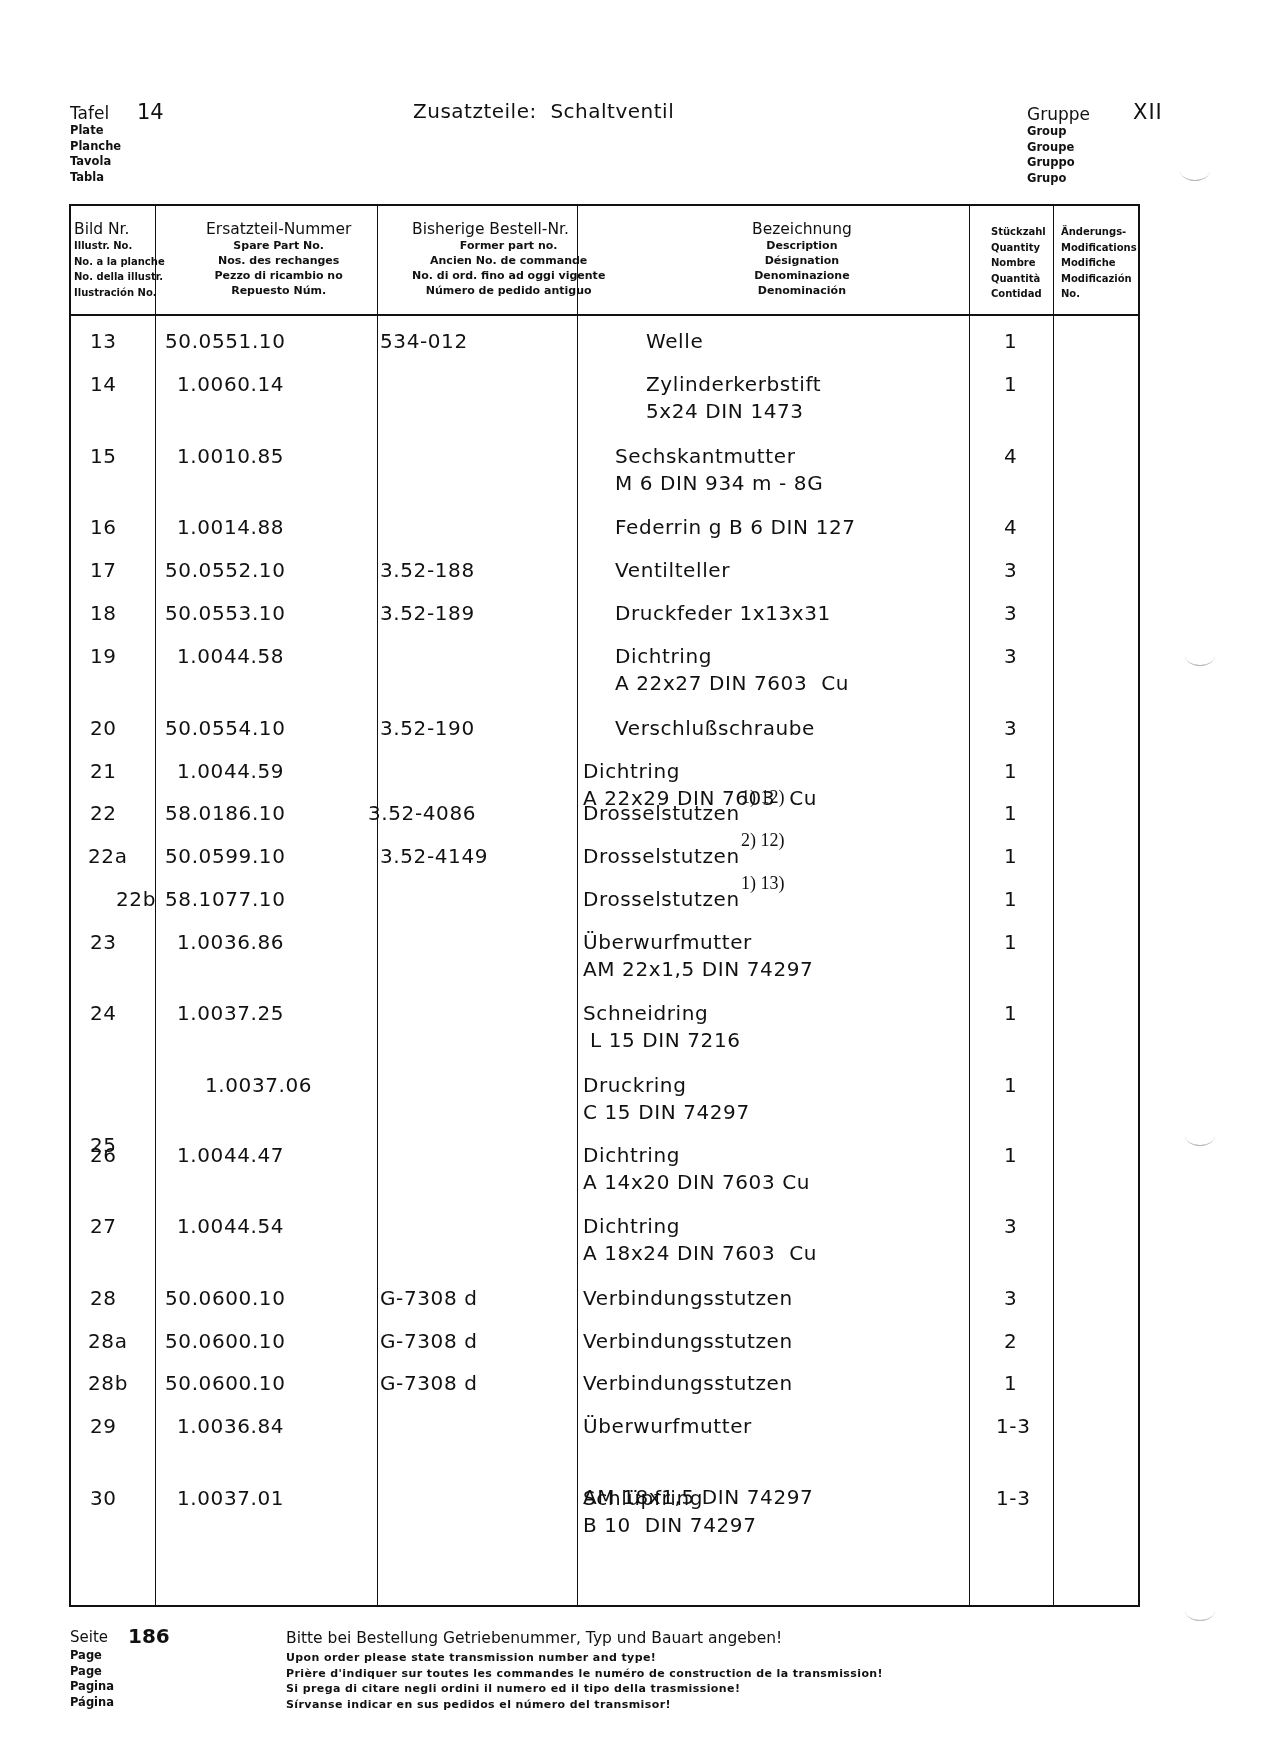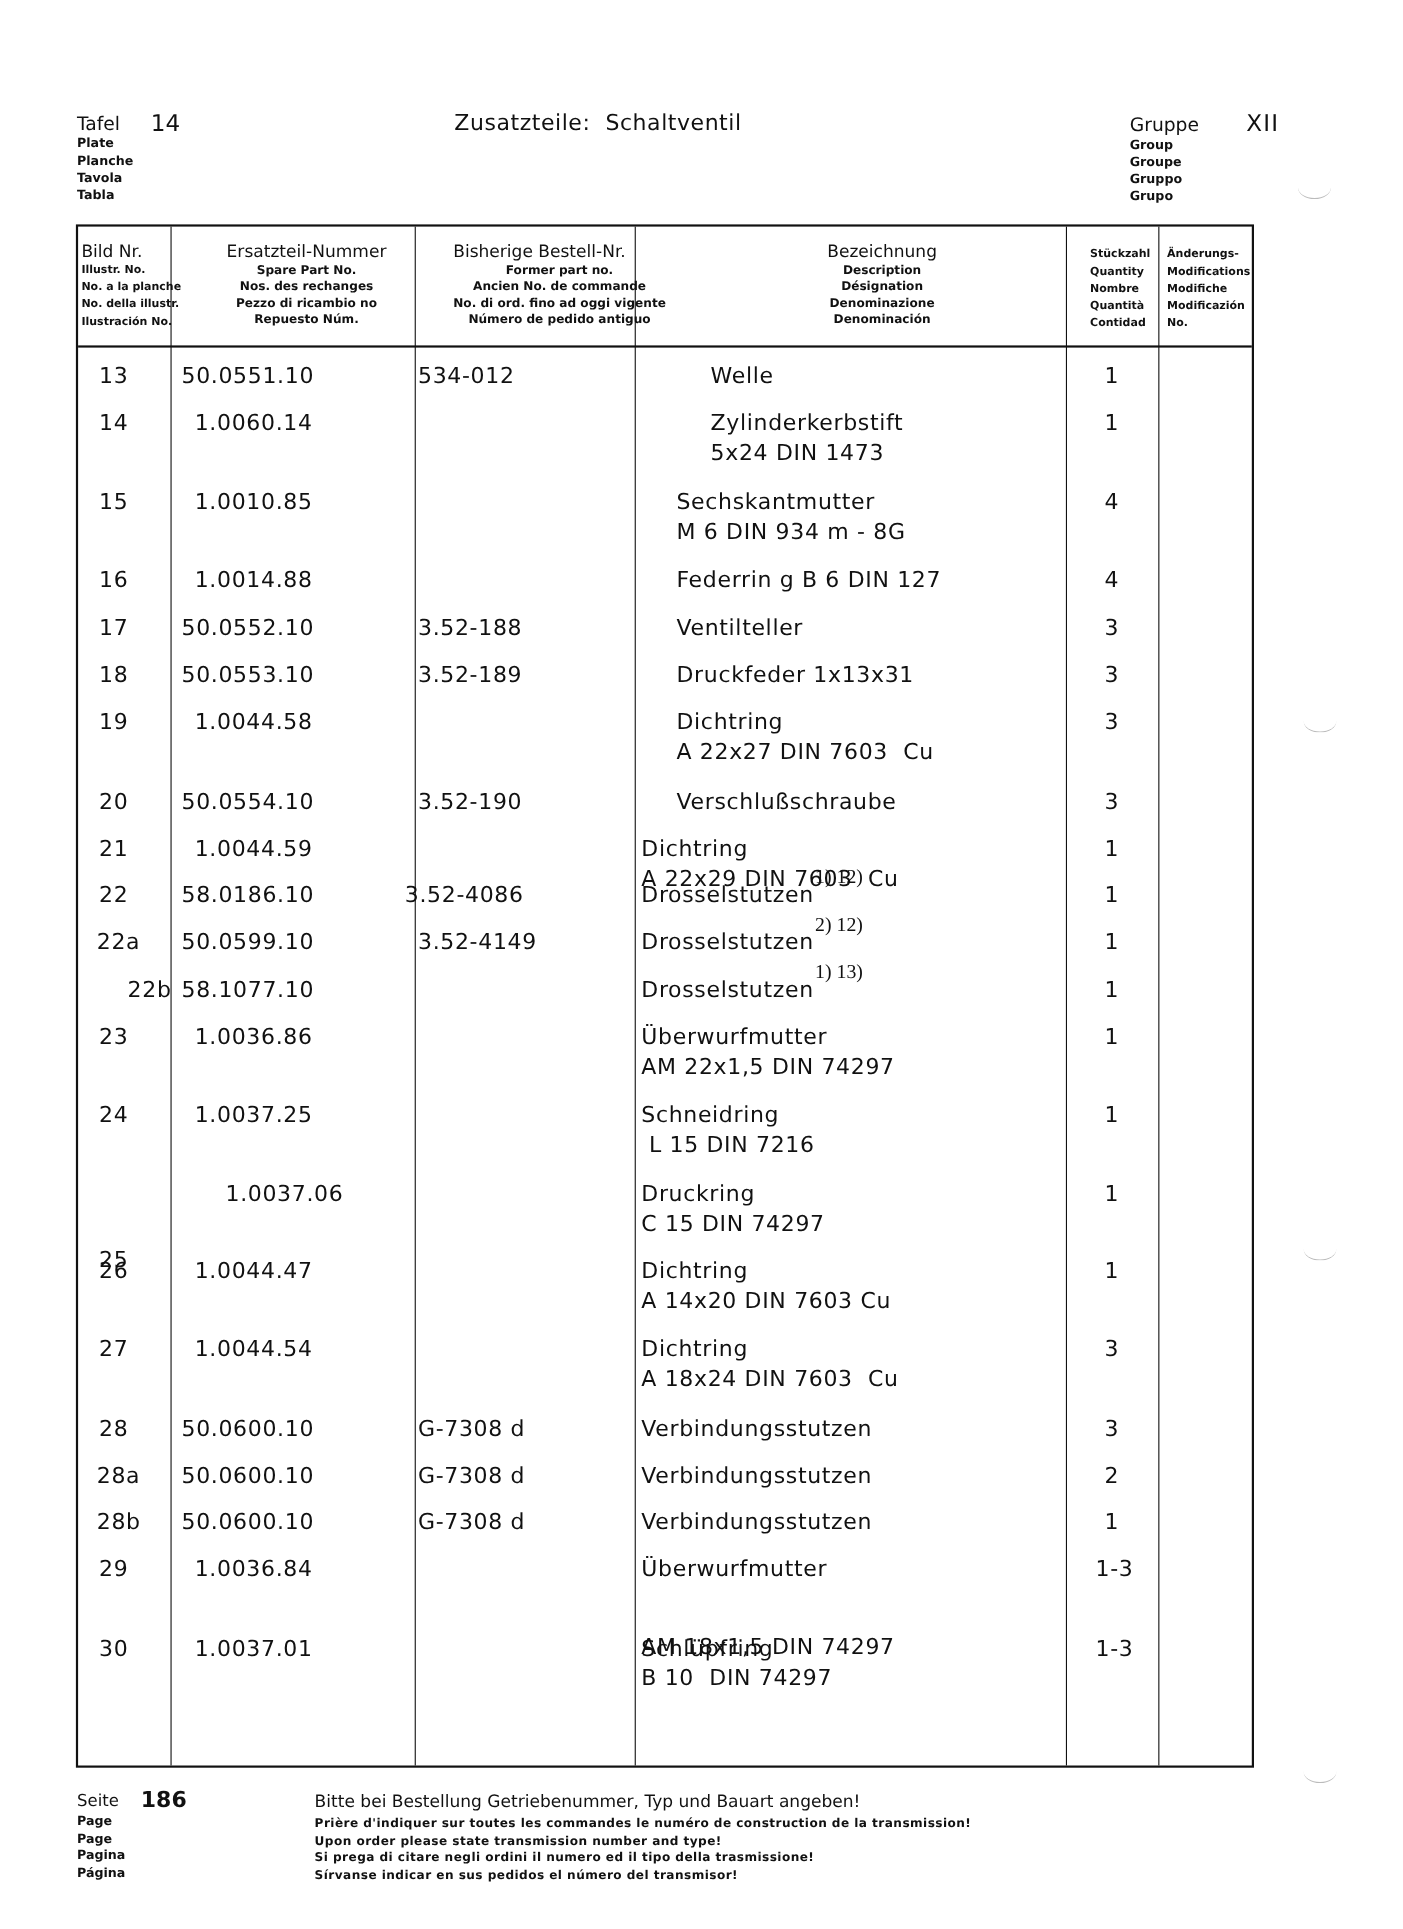--- a/index.html
+++ b/index.html
@@ -268,22 +268,22 @@
 <div class="abs footer-seite" style="left:70px;top:1628px;">Seite</div>
 <div class="abs footer-num" style="left:128px;top:1624px;">186</div>
 <div class="abs" style="left:70px;top:1648px;">
   <div class="footer-small">Page</div>
   <div class="footer-small">Page</div>
   <div class="footer-small">Pagina</div>
   <div class="footer-small">Página</div>
 </div>
 <div class="abs footer-big" style="left:286px;top:1629px;">Bitte bei Bestellung Getriebenummer, Typ und Bauart angeben!</div>
 <div class="abs" style="left:286px;top:1650px;">
+  <div class="footer-note">Upon order please state transmission number and type!</div>
   <div class="footer-note">Prière d'indiquer sur toutes les commandes le numéro de construction de la transmission!</div>
-  <div class="footer-note">Upon order please state transmission number and type!</div>
   <div class="footer-note">Si prega di citare negli ordini il numero ed il tipo della trasmissione!</div>
   <div class="footer-note">Sírvanse indicar en sus pedidos el número del transmisor!</div>
 </div>
 
 <div class="scan-mark" style="left:1180px;top:160px;"></div>
 <div class="scan-mark" style="left:1185px;top:645px;"></div>
 <div class="scan-mark" style="left:1185px;top:1125px;"></div>
 <div class="scan-mark" style="left:1185px;top:1600px;"></div>
 
 </body></html>

